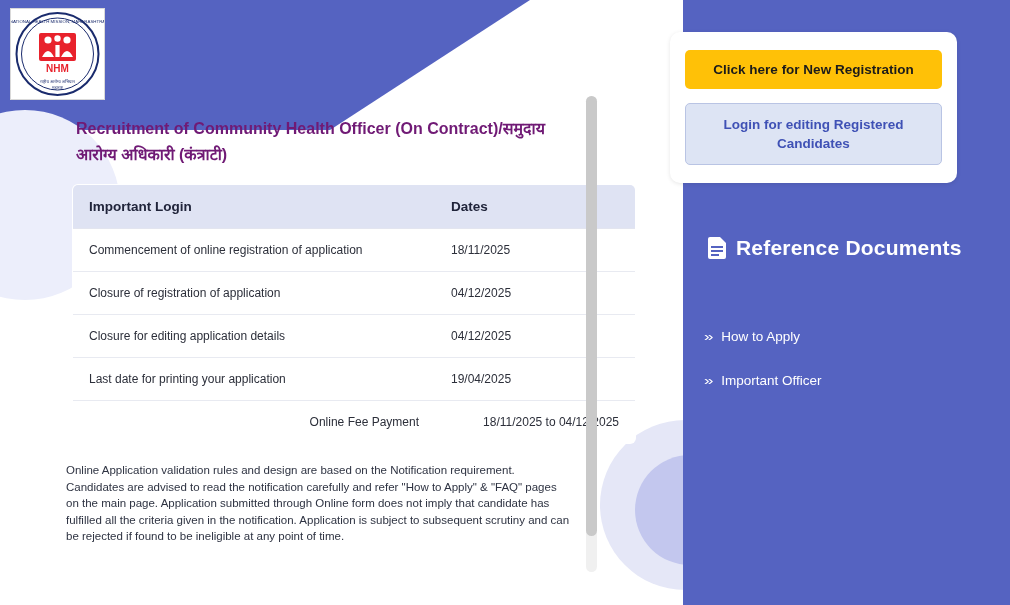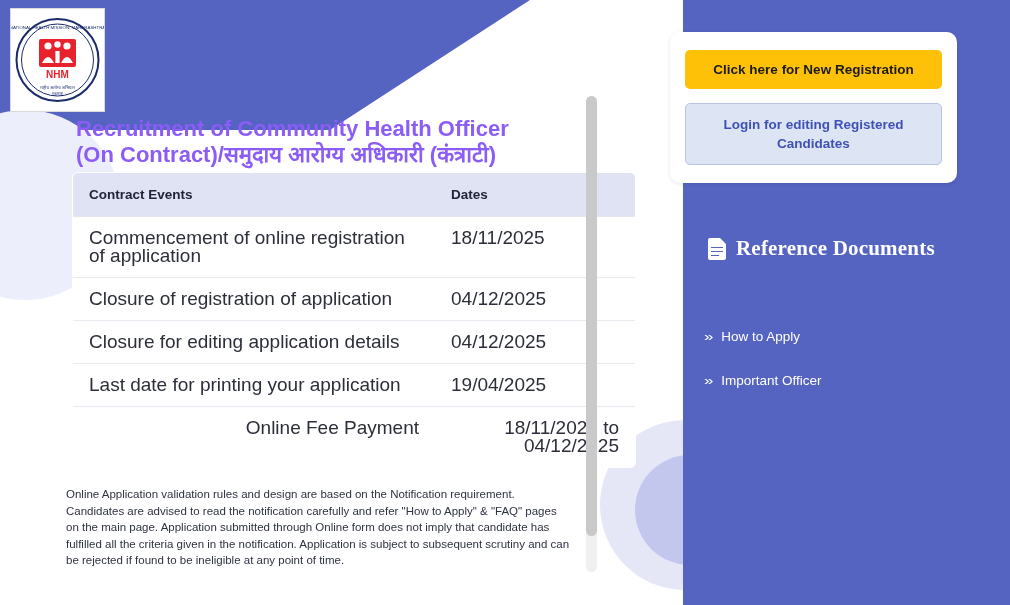--- a/index.html
+++ b/index.html
@@ -55,43 +55,43 @@
     left: 635px; top: 455px;
     width: 110px; height: 110px;
     border-radius: 50%;
     background: #c3c7ee;
   }
 
   
   .logo-box {
     position: absolute;
     left: 10px; top: 8px;
-    width: 95px; height: 104px;
+    width: 95px; height: 92px;
     background: #ffffff;
     border: 1px solid #d9d9d9;
     box-sizing: border-box;
     display: flex;
     align-items: center;
     justify-content: center;
     overflow: hidden;
   }
 
   
   .content {
     position: absolute;
     left: 66px; top: 108px;
     width: 510px;
     height: 470px;
   }
   .page-title {
-    font-size: 22px;
-    color: #8b5cf6;
+    font-size: 16px;
+    color: #701a75;
     font-weight: 600;
     line-height: 26px;
-    margin: 8px 0 4px 10px;
+    margin: 8px 0 16px 10px;
     width: 470px;
   }
   table.events {
     border-collapse: collapse;
     width: 498px;
     margin-left: 6px;
     background: #ffffff;
     border: 1px solid #e3e5ef;
     border-radius: 6px;
     overflow: hidden;
@@ -100,21 +100,21 @@
   table.events th {
     background: #dfe3f3;
     color: #20243a;
     font-size: 13.5px;
     font-weight: bold;
     text-align: left;
     padding: 14px 16px;
     border-bottom: 1px solid #e3e5ef;
   }
   table.events td {
-    font-size: 19px;
+    font-size: 12px;
     color: #2c2f3a;
     padding: 12px 16px;
     border-bottom: 1px solid #e8eaf1;
     vertical-align: top;
     line-height: 18px;
   }
   table.events tr:last-child td { border-bottom: none; text-align: right; }
   .col-event { width: 330px; }
   .col-date { width: 168px; }
 
@@ -184,21 +184,20 @@
     font-family: "Liberation Sans", sans-serif;
   }
 
   .ref-head {
     position: absolute;
     left: 708px; top: 236px;
     display: flex;
     align-items: center;
     gap: 10px;
     color: #ffffff;
-    font-family: Liberation Serif, serif;
   }
   .ref-head .title {
     font-size: 21px;
     font-weight: 600;
     letter-spacing: 0.2px;
   }
   .doc-icon {
     width: 18px; height: 22px;
     background: #ffffff;
     border-radius: 2px;
@@ -280,21 +279,21 @@
       <text x="46.5" y="80" font-size="4.2" fill="#1a2b6d" text-anchor="middle" font-family="Liberation Sans, sans-serif">महाराष्ट्र</text>
     </svg>
   </div>
 
   <div class="content">
     <div class="page-title">Recruitment of Community Health Officer (On Contract)/समुदाय आरोग्य अधिकारी (कंत्राटी)</div>
 
     <table class="events">
       <thead>
         <tr>
-          <th class="col-event">Contract Events</th>
+          <th class="col-event">Important Login</th>
           <th class="col-date">Dates</th>
         </tr>
       </thead>
       <tbody>
         <tr>
           <td>Commencement of online registration of application</td>
           <td>18/11/2025</td>
         </tr>
         <tr>
           <td>Closure of registration of application</td>

